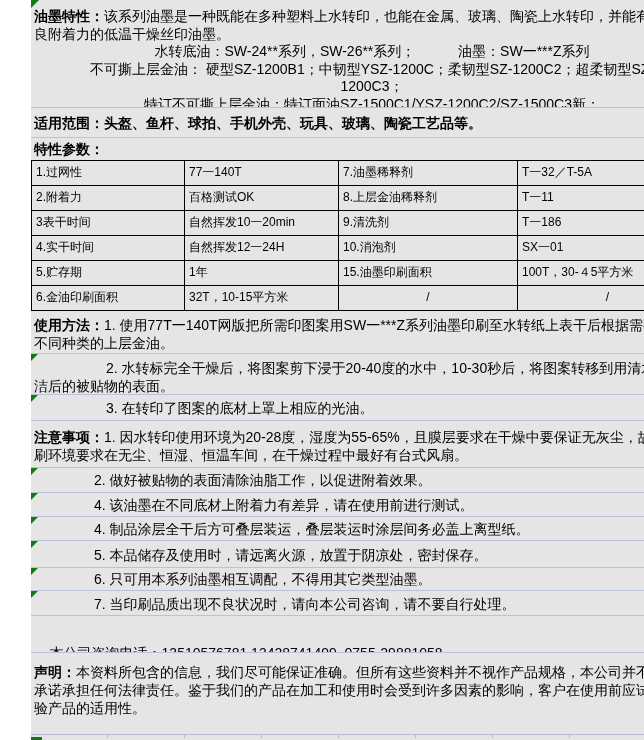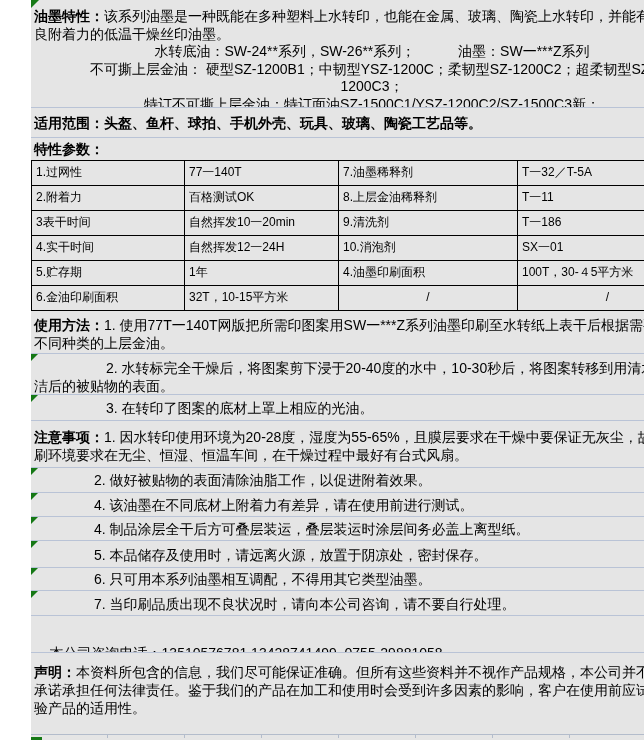--- a/index.html
+++ b/index.html
@@ -133,21 +133,21 @@
       </tr>
       <tr>
         <td class="c1">4.实干时间</td>
         <td class="c2">自然挥发12一24H</td>
         <td class="c3">10.消泡剂</td>
         <td class="c4">SX一01</td>
       </tr>
       <tr>
         <td class="c1">5.贮存期</td>
         <td class="c2">1年</td>
-        <td class="c3">4.油墨印刷面积</td>
+        <td class="c3">15.油墨印刷面积</td>
         <td class="c4">100T，30-４5平方米</td>
       </tr>
       <tr>
         <td class="c1">6.金油印刷面积</td>
         <td class="c2">32T，10-15平方米</td>
         <td class="c3 center">/</td>
         <td class="c4 center">/</td>
       </tr>
     </tbody>
   </table>

